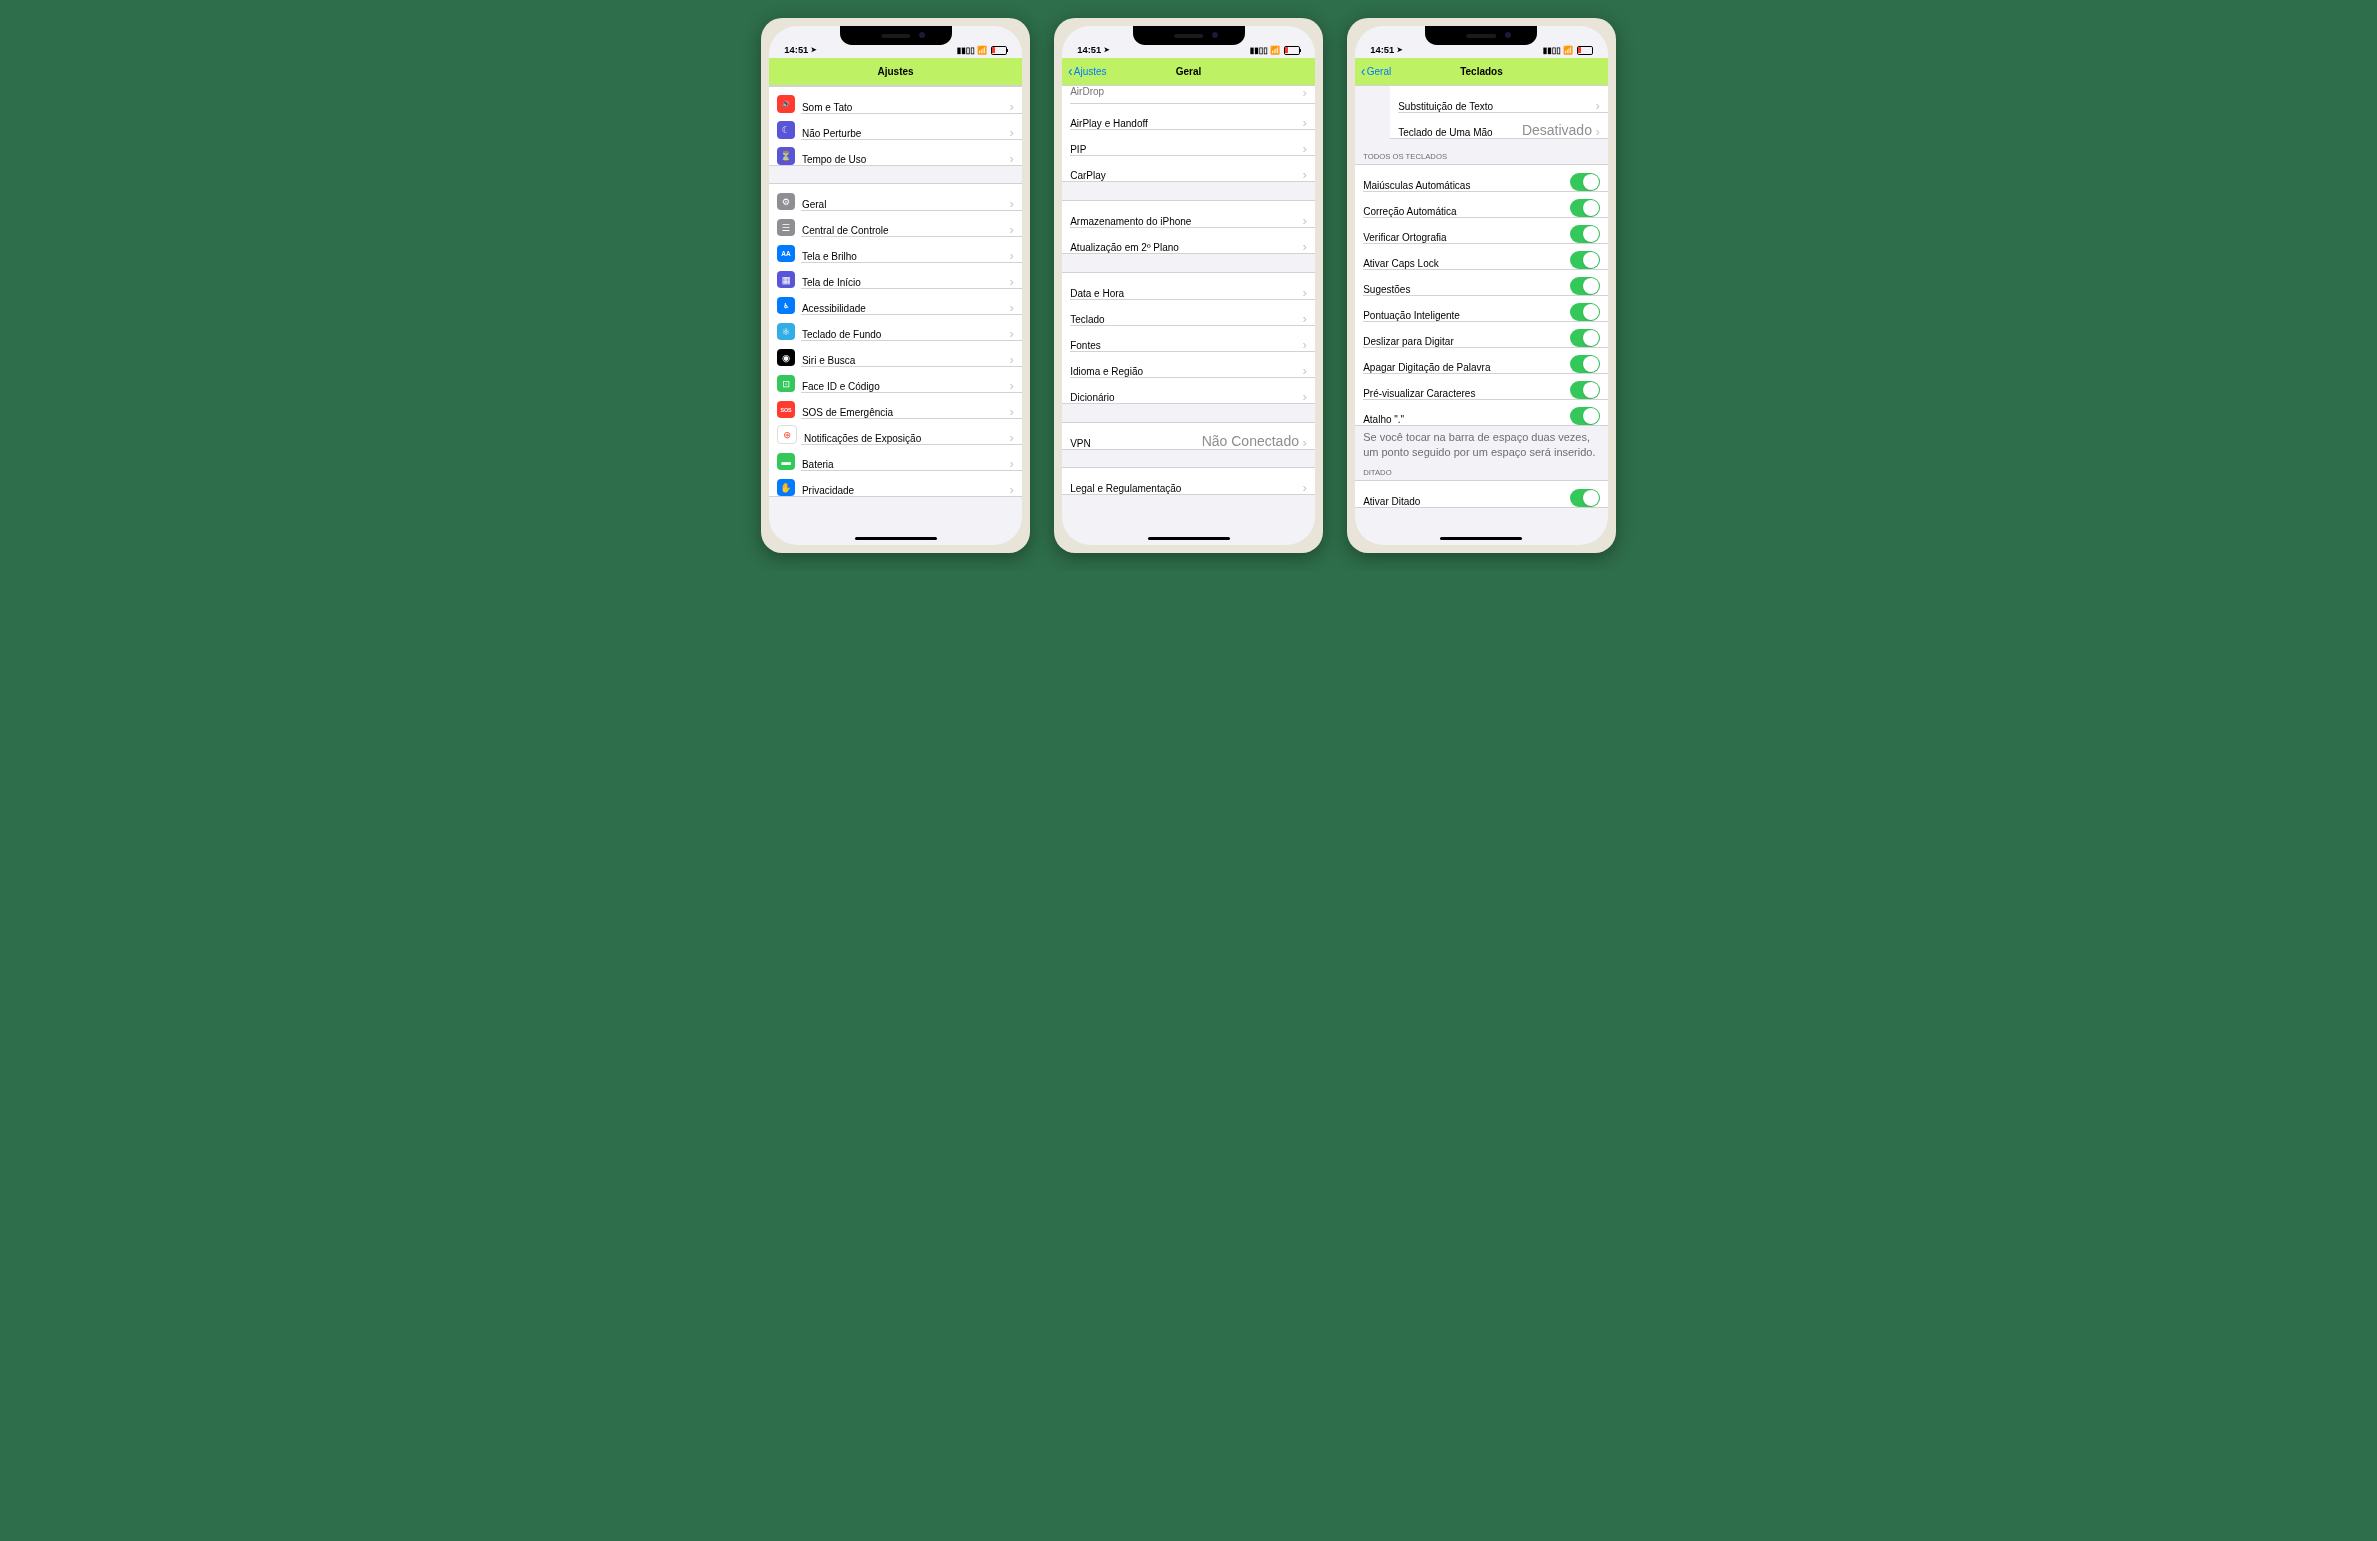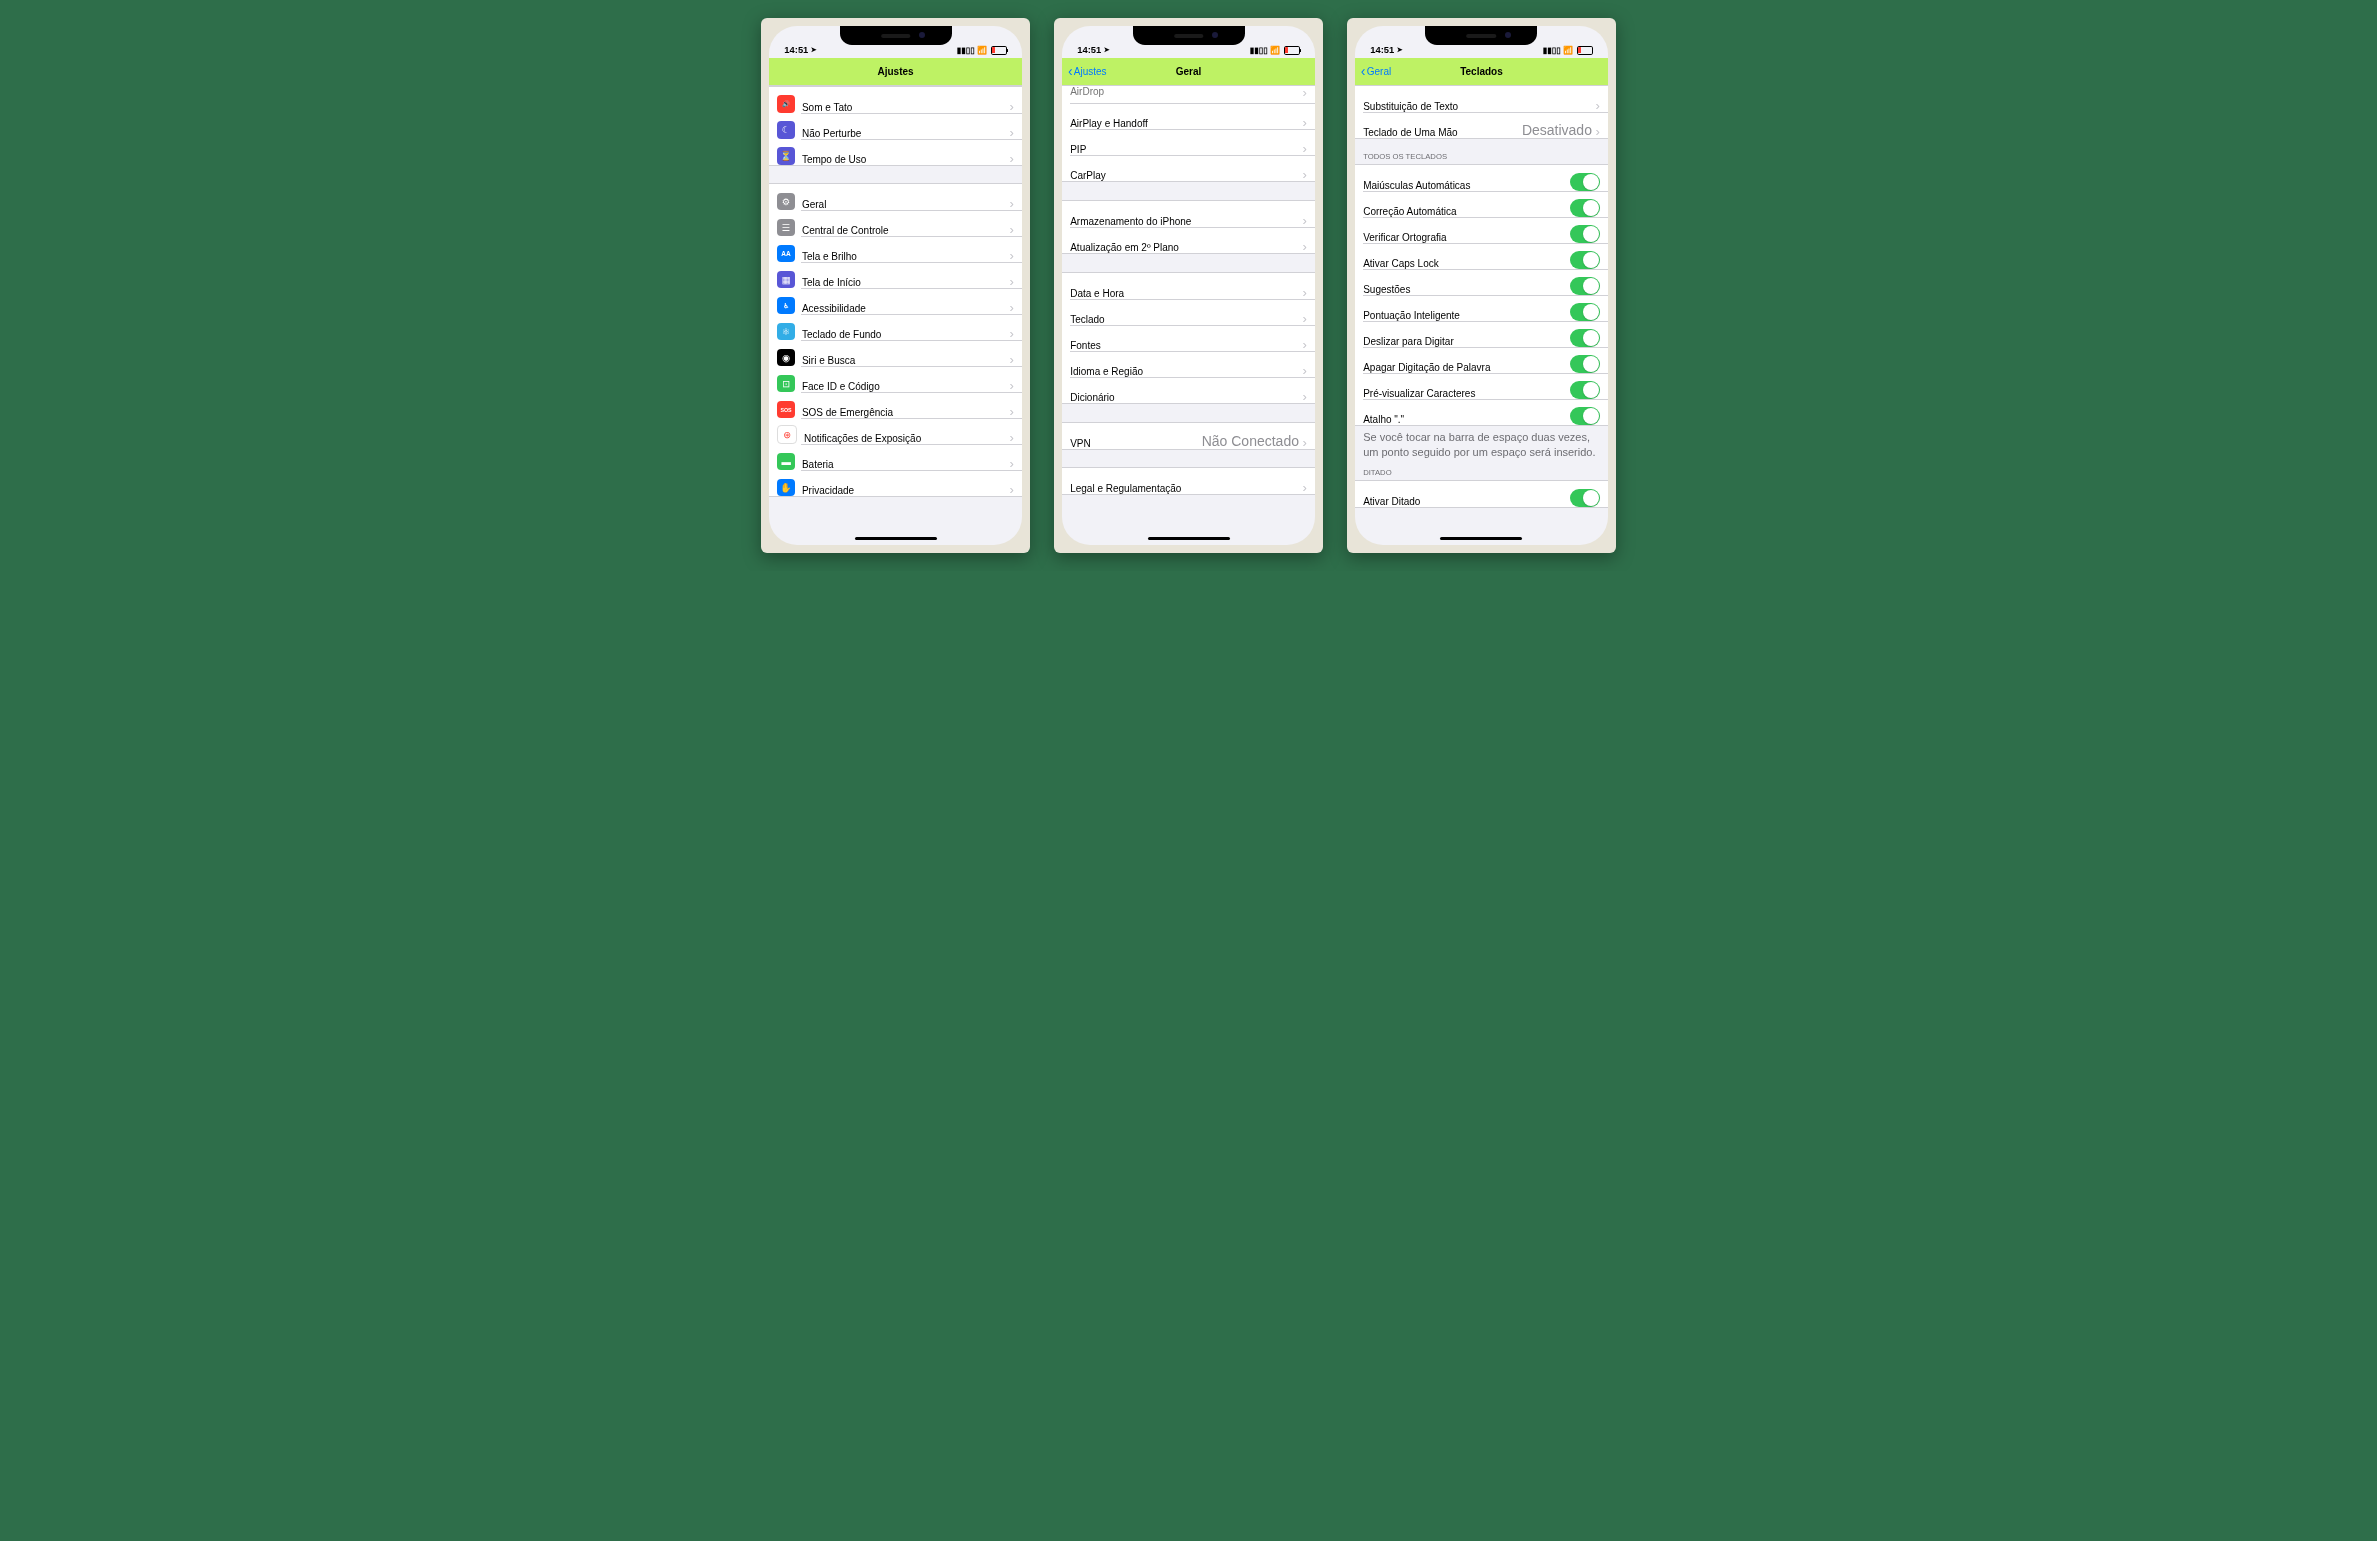--- a/index.html
+++ b/index.html
@@ -1,17 +1,17 @@
 <!DOCTYPE html>
 <html style="font-size:9.4px"><head>
 <meta charset="utf-8">
 <style>
   html,body{margin:0;padding:0;background:#2e6e4a;font-family:-apple-system,"SF Pro Text","Helvetica Neue",Arial,sans-serif;}
   .stage{display:flex;gap:23.6px;justify-content:center;align-items:flex-start;padding:17.7px;}
-  .phone{width:253px;height:519px;background:#e8e4d8;border-radius:6px;padding:8.2px;box-shadow:0 4.7px 17.7px rgba(0,0,0,.35);position:relative;}
+  .phone{width:253px;height:519px;background:#e8e4d8;border-radius:21px;padding:8.2px;box-shadow:0 4.7px 17.7px rgba(0,0,0,.35);position:relative;}
   .screen{width:100%;height:100%;background:#f2f2f7;border-radius:28px;overflow:hidden;position:relative;}
   .notch{position:absolute;top:0;left:50%;transform:translateX(-50%);width:112px;height:19px;background:#000;border-bottom-left-radius:11.8px;border-bottom-right-radius:11.8px;z-index:10;}
   .notch::before{content:"";position:absolute;left:50%;top:8.2px;transform:translateX(-50%);width:29.5px;height:3.5px;background:#1a1a1a;border-radius:1.8px;}
   .notch::after{content:"";position:absolute;left:calc(50% + 23.6px);top:5.9px;width:5.9px;height:5.9px;background:#1a1a3a;border-radius:50%;}
   .statusbar{height:29.5px;display:flex;align-items:flex-end;justify-content:space-between;padding:0 15.3px 2.4px;font-size:9.4px;font-weight:600;color:#000;}
   .sb-left{display:flex;align-items:center;gap:2.4px;}
   .sb-right{display:flex;align-items:center;gap:2.9px;}
   .loc-icon{font-size:7px;}
   .sig-icon,.wifi-icon{font-size:8.2px;}
   .batt{width:14px;height:7px;border:0.6px solid #000;border-radius:1.8px;position:relative;}
@@ -268,21 +268,21 @@
         </div>
       </div>
       <div class="navbar">
         <div class="nav-back">
             <span class="chev">‹</span>
             <span>Geral</span>
           </div>
         <span class="nav-title">Teclados</span>
       </div>
       <div class="content" id="p3-content">
-          <div class="group" style="border-top:none;">
+          <div class="group" style="border-top:none;margin-left:35px;">
             <div class="row">
               <span class="label">Substituição de Texto</span>
               <span class="chevron">›</span>
             </div>
             <div class="row">
               <span class="label">Teclado de Uma Mão</span>
               <span class="detail">Desativado</span>
               <span class="chevron">›</span>
             </div>
           </div>

